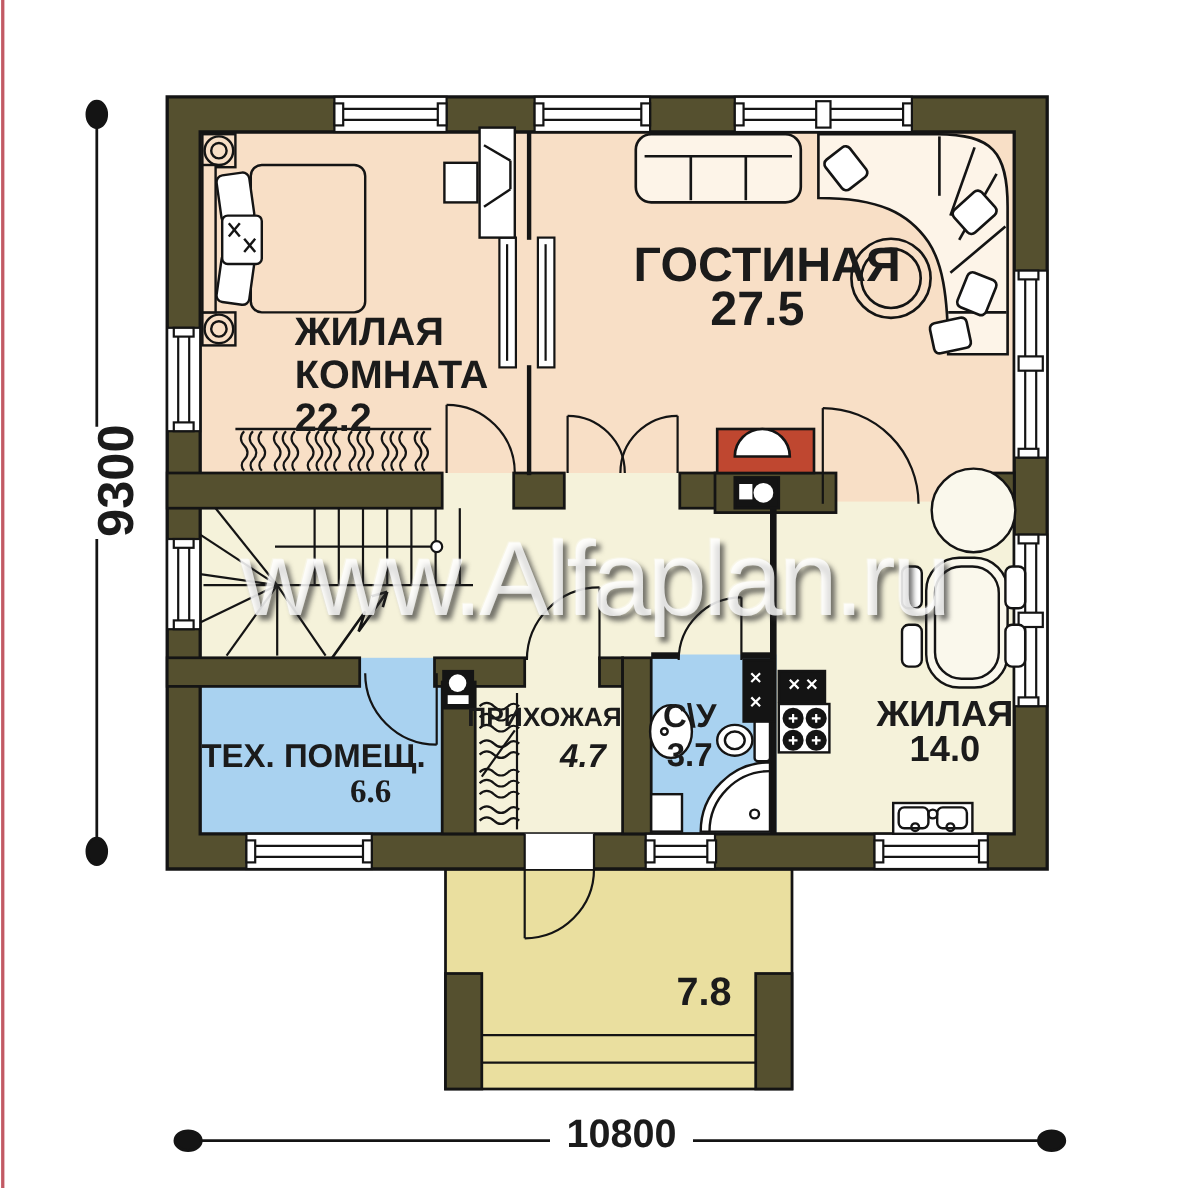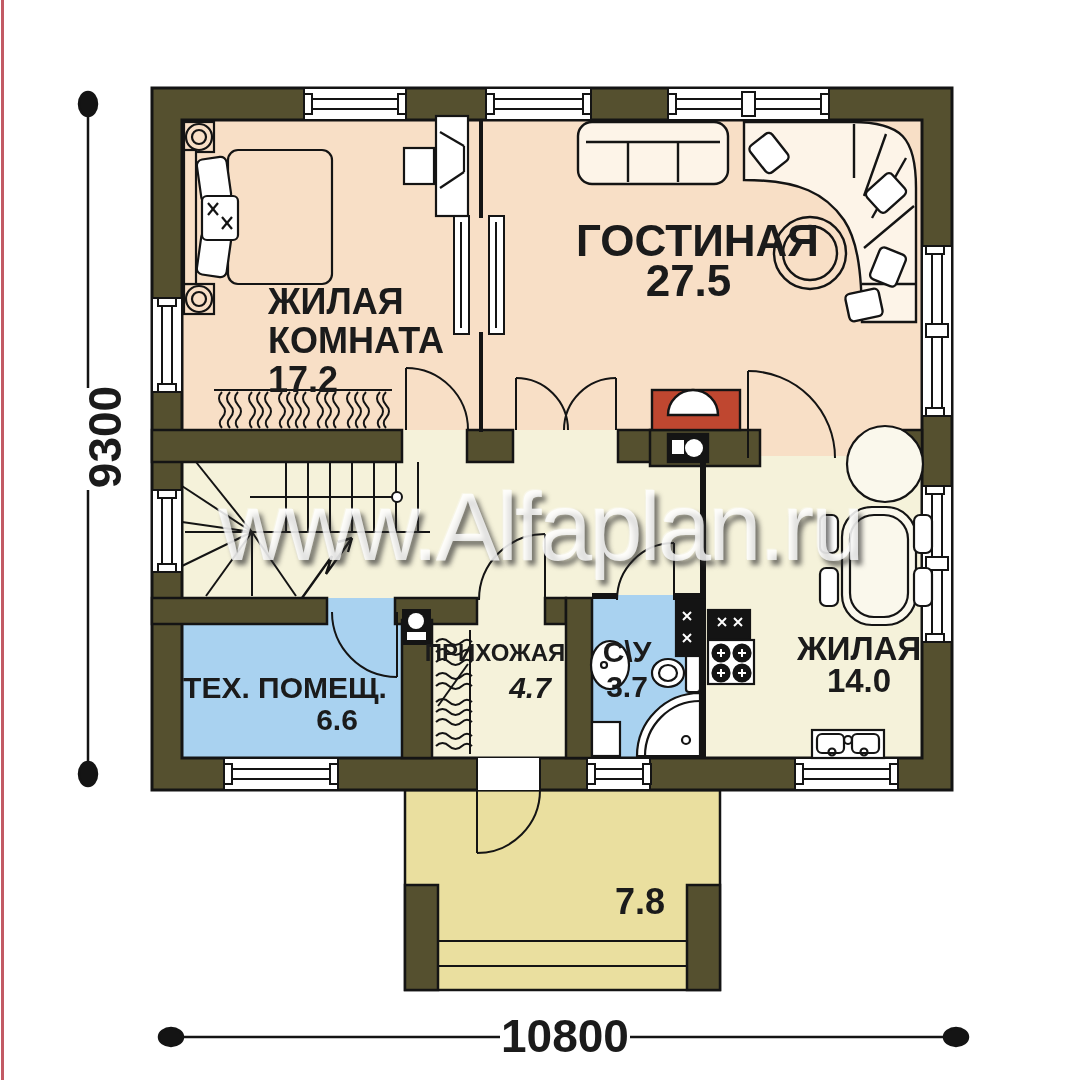--- a/index.html
+++ b/index.html
@@ -7,27 +7,27 @@
          font-family:"Liberation Sans",sans-serif;}
   .edge-line{position:absolute;left:1px;top:0;width:3px;height:1080px;background:#c25a64;}
   svg{position:absolute;left:0;top:0;}
   .lbl{position:absolute;font-weight:700;color:#1b1b1b;line-height:1.1;}
   .c{text-align:center;}
   .r{text-align:left;}
   .lbl-bedroom{left:268px;top:282px;width:194px;font-size:36px;line-height:39px;}
   .lbl-living{left:576px;top:221px;width:225px;font-size:44px;line-height:40px;}
   .lbl-hall{left:428px;top:475px;width:170px;font-size:31px;line-height:33px;}
   .lbl-tech-name{left:180px;top:671px;width:210px;font-size:30px;}
-  .lbl-tech-area{left:232px;top:703px;width:210px;font-size:30px;}
+  .lbl-tech-area{left:232px;top:703px;width:210px;font-size:30px;font-family:Liberation Serif, serif;}
   .lbl-entry-name{left:393px;top:640px;width:204px;font-size:24px;}
   .lbl-entry-area{left:428px;top:671px;width:204px;font-size:30px;font-style:italic;}
   .lbl-wc{left:575px;top:634px;width:104px;font-size:30px;line-height:35px;}
   .lbl-kitchen{left:780px;top:633px;width:158px;font-size:33px;line-height:32px;}
   .lbl-porch{left:588px;top:882px;width:104px;font-size:36px;}
-  .lbl-dim-w{left:493px;top:1011px;width:144px;font-size:46px;font-weight:700;}
+  .lbl-dim-w{left:493px;top:1011px;width:144px;font-size:36px;font-weight:700;}
   .lbl-dim-h{left:33px;top:412px;width:144px;height:50px;font-size:46px;line-height:50px;
              transform:rotate(-90deg);transform-origin:center;}
   .watermark{position:absolute;left:38px;top:472px;width:1004px;text-align:center;
              font-size:96px;font-weight:400;letter-spacing:-3px;
              color:rgba(255,255,255,0.78);
              text-shadow:4px 5px 5px rgba(45,45,45,0.65), -1px -1px 1px rgba(255,255,255,0.4);}
 </style>
 </head>
 <body>
 
@@ -410,21 +410,21 @@
           <line x1="630" y1="1037" x2="957" y2="1037"></line>
         <ellipse cx="171" cy="1037" rx="12" ry="9"></ellipse>
           <ellipse cx="956" cy="1037" rx="12" ry="9"></ellipse>
       </g>
     </g>
   </svg>
 
   <div class="lbl lbl-bedroom r">
     <div>ЖИЛАЯ</div>
     <div>КОМНАТА</div>
-    <div>17.2</div>
+    <div>22.2</div>
   </div>
 
   <div class="lbl lbl-living c">
     <div>ГОСТИНАЯ</div>
     <div>27.5</div>
   </div>
 
 
   <div class="lbl lbl-tech-name c">ТЕХ. ПОМЕЩ.</div>
   <div class="lbl lbl-tech-area c">6.6</div>

